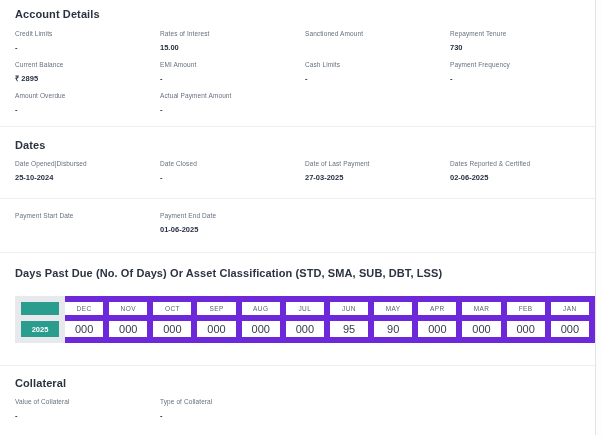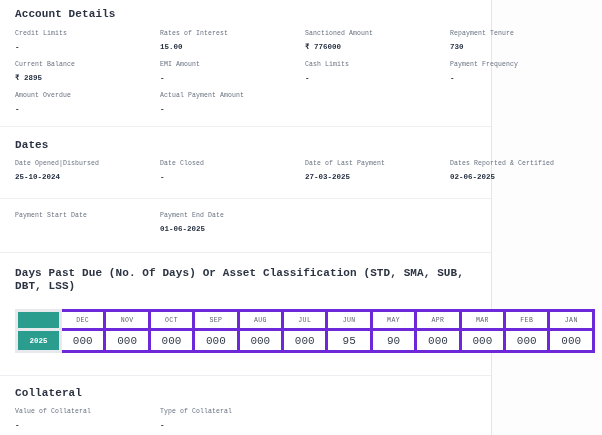--- a/index.html
+++ b/index.html
@@ -3,24 +3,23 @@
 <meta charset="utf-8">
 <style>
   * { margin: 0; padding: 0; box-sizing: border-box; }
   html, body {
     width: 602px; height: 435px;
     background: #fdfdfd;
     font-family: "Liberation Sans", sans-serif;
     overflow: hidden;
   }
   .card {
-    width: 492px; height: 435px;
+    width: 596px; height: 435px;
     background: #ffffff;
     border-right: 1px solid #e4e5e8;
-    font-family: Liberation Mono, monospace;
   }
   .sec { padding-left: 15px; padding-right: 15px; }
   .sec-title {
     font-size: 11px; line-height: 13px;
     font-weight: 600; color: #2b3342;
     letter-spacing: 0.1px;
   }
   .divider { border-top: 1px solid #eceef1; width: 100%; }
 
   .fields-grid {
@@ -52,21 +51,21 @@
   .sec-collateral .sec-title { margin-bottom: 8px; }
 
   
   table.dpd {
     width: 580px;
     border-collapse: collapse;
     table-layout: fixed;
   }
   table.dpd col.year-col { width: 44px; }
   table.dpd th, table.dpd td {
-    border: 3px solid #6d28d9;
+    border: 6px solid #6d28d9;
     text-align: center;
     vertical-align: middle;
     background: #ffffff;
   }
   table.dpd th {
     height: 19px;
     font-size: 6.5px; font-weight: 500;
     color: #59626f; letter-spacing: 0.4px;
   }
   table.dpd td {
@@ -91,21 +90,20 @@
       <div class="field">
         <div class="label">Credit Limits</div>
         <div class="value">-</div>
       </div>
       <div class="field">
         <div class="label">Rates of Interest</div>
         <div class="value">15.00</div>
       </div>
       <div class="field">
         <div class="label">Sanctioned Amount</div>
-        <div class="value">₹ 776000</div>
       </div>
       <div class="field">
         <div class="label">Repayment Tenure</div>
         <div class="value">730</div>
       </div>
       <div class="field">
         <div class="label">Current Balance</div>
         <div class="value">₹ 2895</div>
       </div>
       <div class="field">

